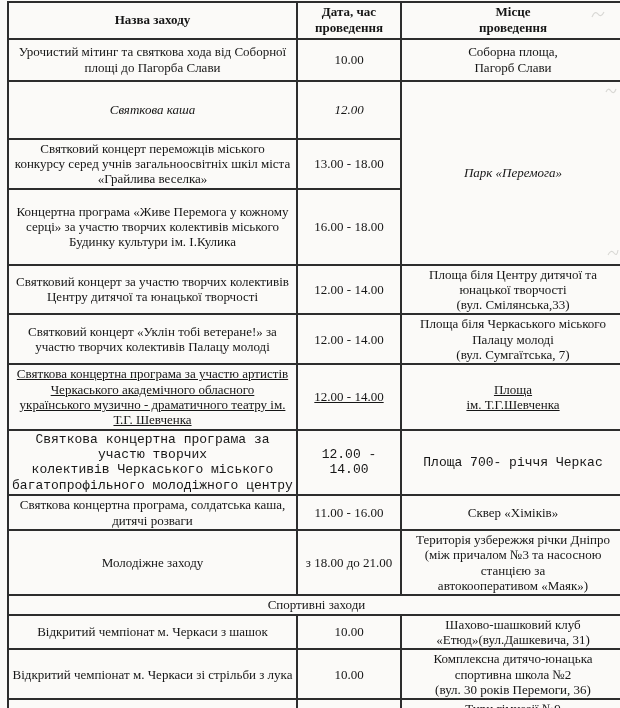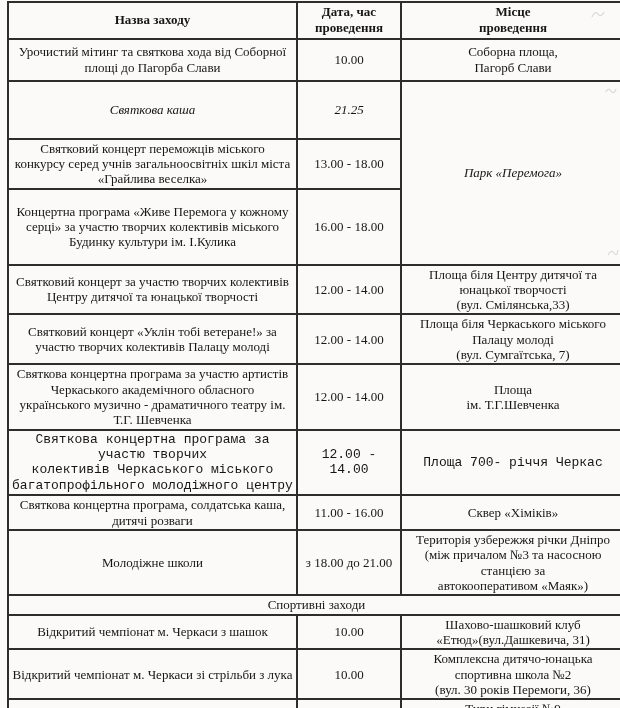--- a/index.html
+++ b/index.html
@@ -42,21 +42,21 @@
     font-size:13px;
   }
   
   tr.h-hdr >*{height:28px;}
   tr.h-r1  >*{height:38px;}
   tr.h-r2  >*{height:54px;font-style:italic;}
   tr.h-r3  >*{height:46px;}
   tr.h-r4  >*{height:72px;}
   tr.h-r5  >*{height:43px;}
   tr.h-r6  >*{height:39px;}
-  tr.h-r7  >*{height:58px;}
+  tr.h-r7  >*{height:58px;text-decoration:underline;}
   tr.h-r8  >*{height:36px;font-family:Liberation Mono, monospace;}
   tr.h-r9  >*{height:31px;}
   tr.h-r10 >*{height:59px;}
   tr.h-sec >*{height:12px;}
   tr.h-r11 >*{height:26px;}
   tr.h-r12 >*{height:42px;}
   tr.h-r13 >*{height:60px;}
   
   .artifact{position:absolute;opacity:.35;pointer-events:none;}
 </style>
@@ -83,21 +83,21 @@
       <tr class="h-r1">
         <td>Урочистий мітинг та святкова хода  від Соборної
 площі до Пагорба Слави</td>
         <td class="time">10.00</td>
         <td>Соборна площа,
 Пагорб Слави</td>
       </tr>
 
       <tr class="h-r2">
         <td>Святкова  каша</td>
-        <td class="time">21.25</td>
+        <td class="time">12.00</td>
         <td rowspan="3">Парк «Перемога»</td>
       </tr>
 
       <tr class="h-r3">
         <td>Святковий концерт переможців міського
 конкурсу серед учнів загальноосвітніх шкіл міста
 «Грайлива веселка»</td>
         <td class="time">13.00 - 18.00</td>
       </tr>
 
@@ -145,21 +145,21 @@
       </tr>
 
       <tr class="h-r9">
         <td>Святкова концертна програма, солдатська каша,
 дитячі розваги</td>
         <td class="time">11.00 - 16.00</td>
         <td>Сквер «Хіміків»</td>
       </tr>
 
       <tr class="h-r10">
-        <td>Молодіжне школи</td>
+        <td>Молодіжне заходу</td>
         <td class="time">з 18.00 до 21.00</td>
         <td>Територія узбережжя річки Дніпро
 (між причалом №3 та насосною
 станцією за
 автокооперативом «Маяк»)</td>
       </tr>
 
       <tr class="h-sec section-row">
         <td colspan="3">Спортивні заходи</td>
       </tr>

